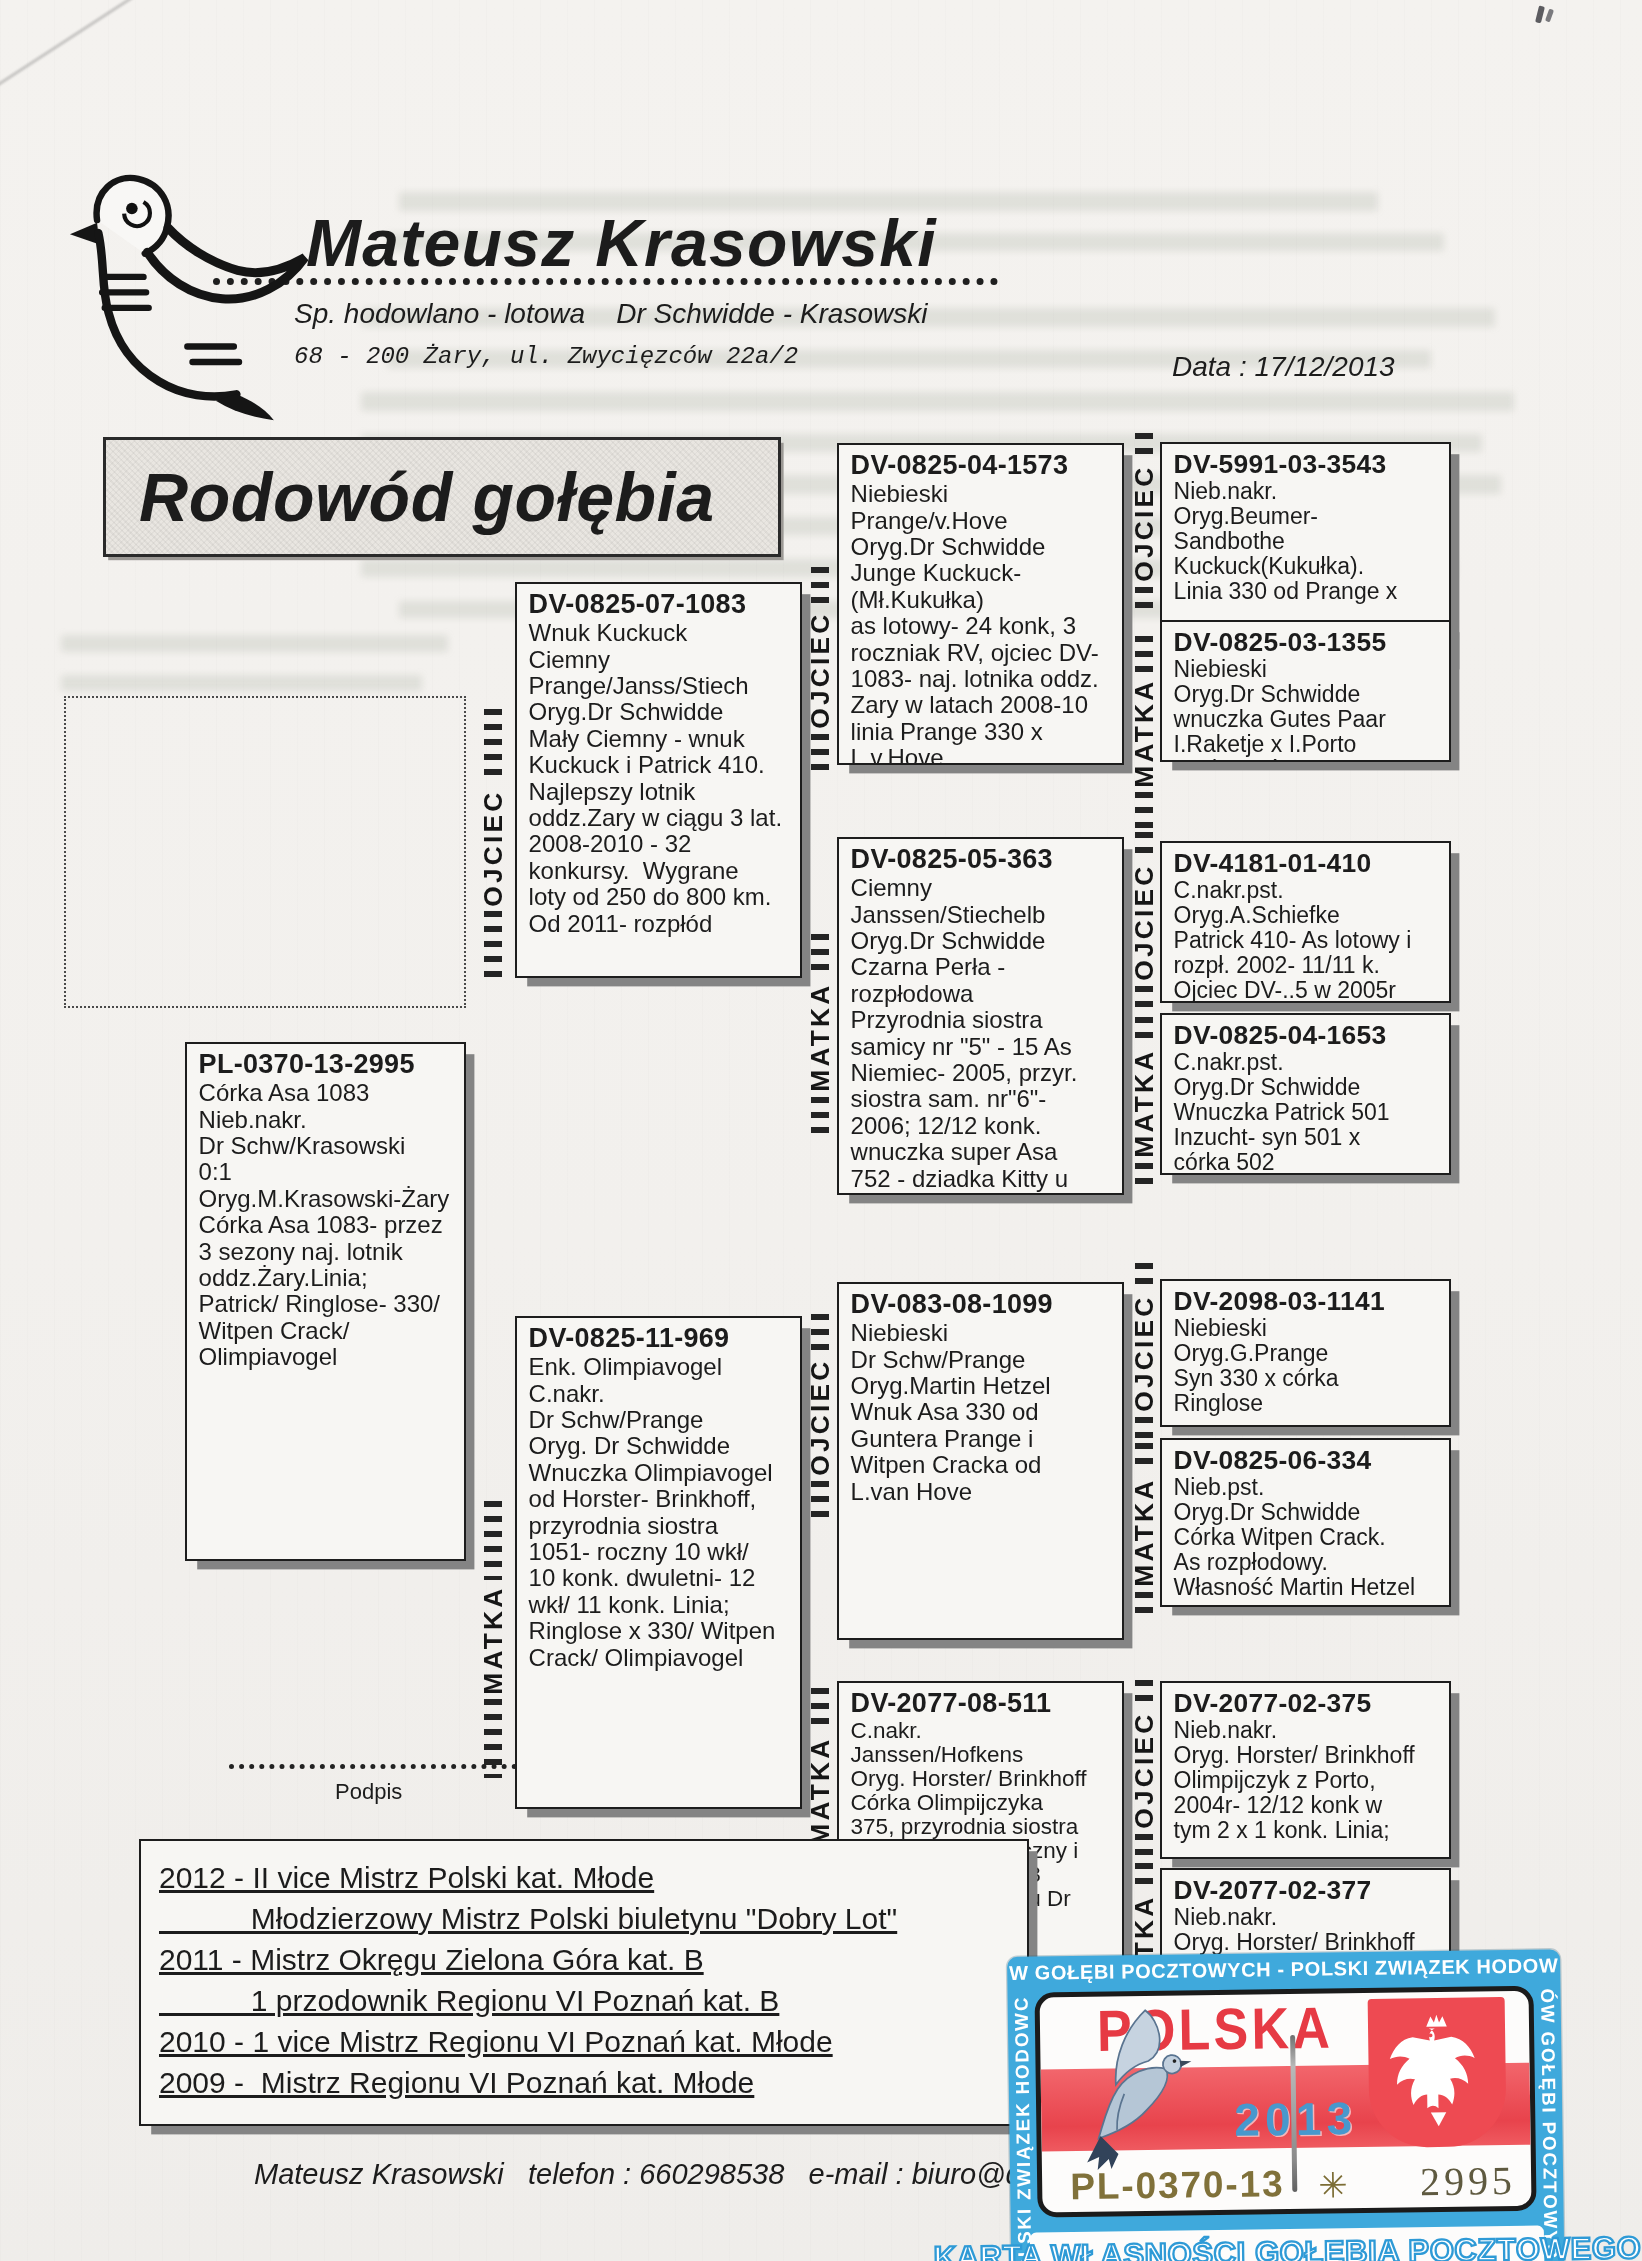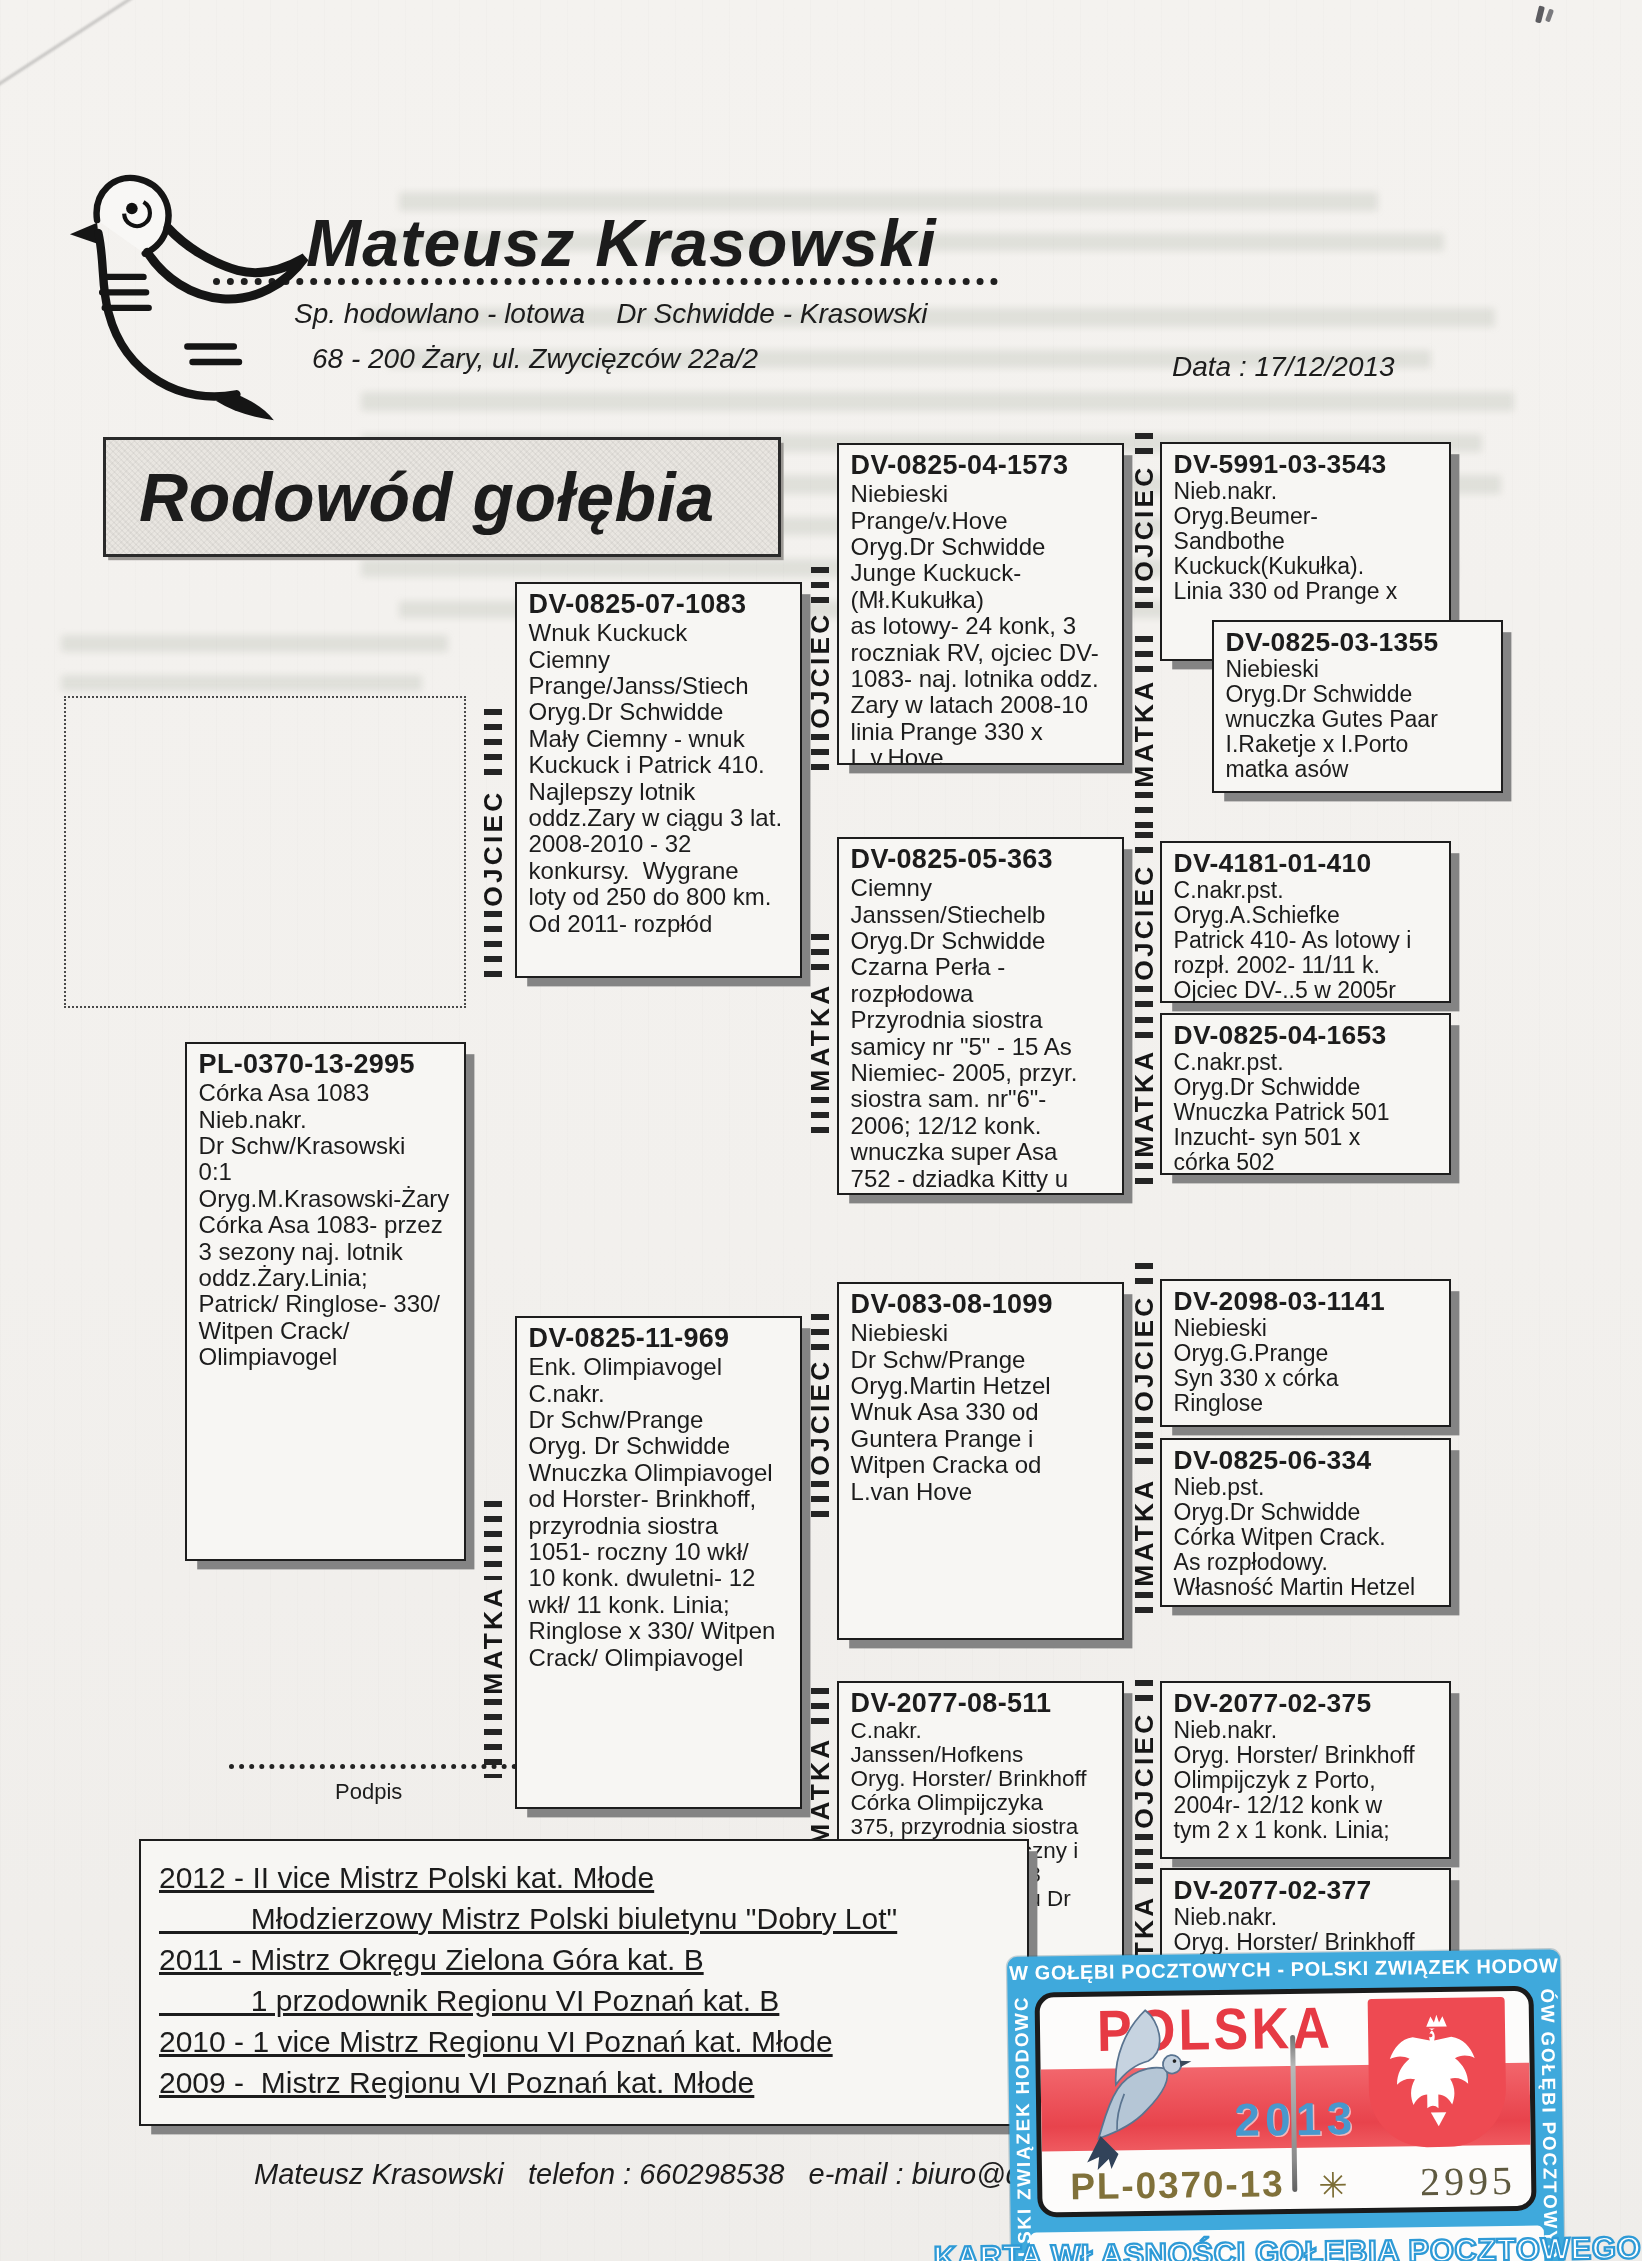--- a/index.html
+++ b/index.html
@@ -8,21 +8,21 @@
     background:
       repeating-linear-gradient(90deg, rgba(0,0,0,0.012) 0 1.3px, transparent 1.3px 27px),
       linear-gradient(180deg,#f4f2ef 0%,#f2f0ed 55%,#efedea 100%);
     font-family:"Liberation Sans", sans-serif;color:#1c1c1c;
   }
   .abs{position:absolute;}
   
   .brand-name{left:291px;top:205px;font-size:66px;font-weight:bold;font-style:italic;letter-spacing:1.3px;white-space:nowrap;margin-left:15px;}
   .dotline{left:213px;top:278px;width:785px;height:0;border-bottom:7px dotted #1f1f1f;}
   .sub1{left:294px;top:298px;font-size:28px;font-style:italic;white-space:pre;}
-  .sub2{left:312px;top:343px;font-size:28px;font-style:italic;white-space:pre;}
+  .sub2{left:294px;top:343px;font-size:24px;font-style:italic;white-space:pre;font-family:Liberation Mono, monospace;}
   .date{left:1172px;top:351px;font-size:28px;font-style:italic;white-space:nowrap;}
   
   .titlebox{
     left:103px;top:437px;width:678px;height:120px;box-sizing:border-box;
     border:3.2px solid #2a2a2a;
     background:
       repeating-linear-gradient(45deg, rgba(40,40,40,0.05) 0 1.9px, transparent 1.9px 4.5px),
       repeating-linear-gradient(-45deg, rgba(40,40,40,0.04) 0 1.3px, transparent 1.3px 3.9px),
       #e9e6e1;
     display:flex;align-items:center;padding-left:33px;
@@ -268,21 +268,21 @@
   <div class="pbox small" style="left:1160px;top:442px;width:291px;height:219px">
     <div class="pid">DV-5991-03-3543</div>
     <div class="plines">
         <div>Nieb.nakr.</div>
         <div>Oryg.Beumer-</div>
         <div>Sandbothe</div>
         <div>Kuckuck(Kukułka).</div>
         <div>Linia 330 od Prange x</div>
       </div>
   </div>
-  <div class="pbox small" style="left:1212px;top:620px;width:291px;height:173px">
+  <div class="pbox small" style="left:1160px;top:620px;width:291px;height:142px">
     <div class="pid">DV-0825-03-1355</div>
     <div class="plines">
         <div>Niebieski</div>
         <div>Oryg.Dr Schwidde</div>
         <div>wnuczka Gutes Paar</div>
         <div>I.Raketje x I.Porto</div>
         <div>matka asów</div>
       </div>
   </div>
   <div class="pbox small" style="left:1160px;top:841px;width:291px;height:162px">

